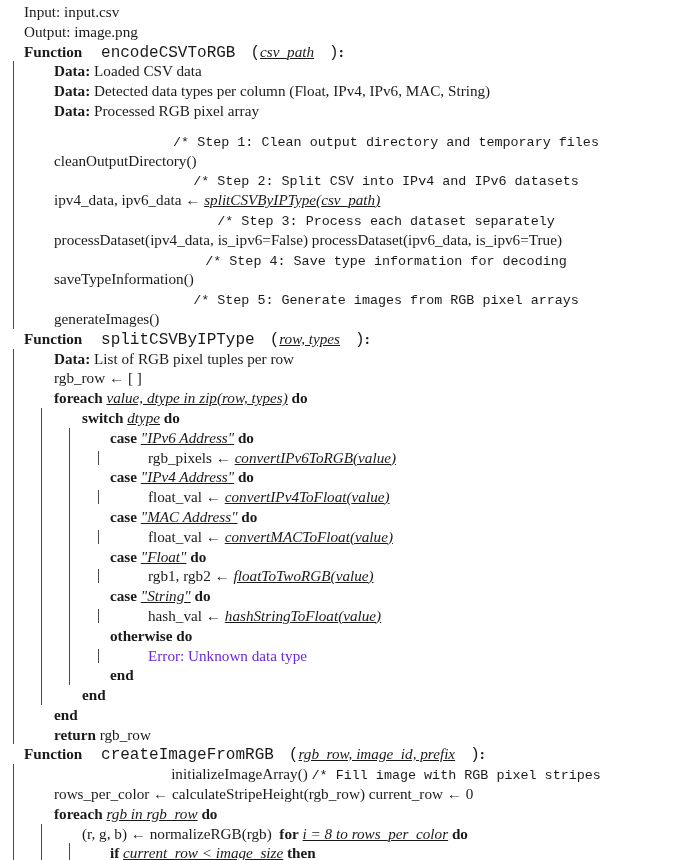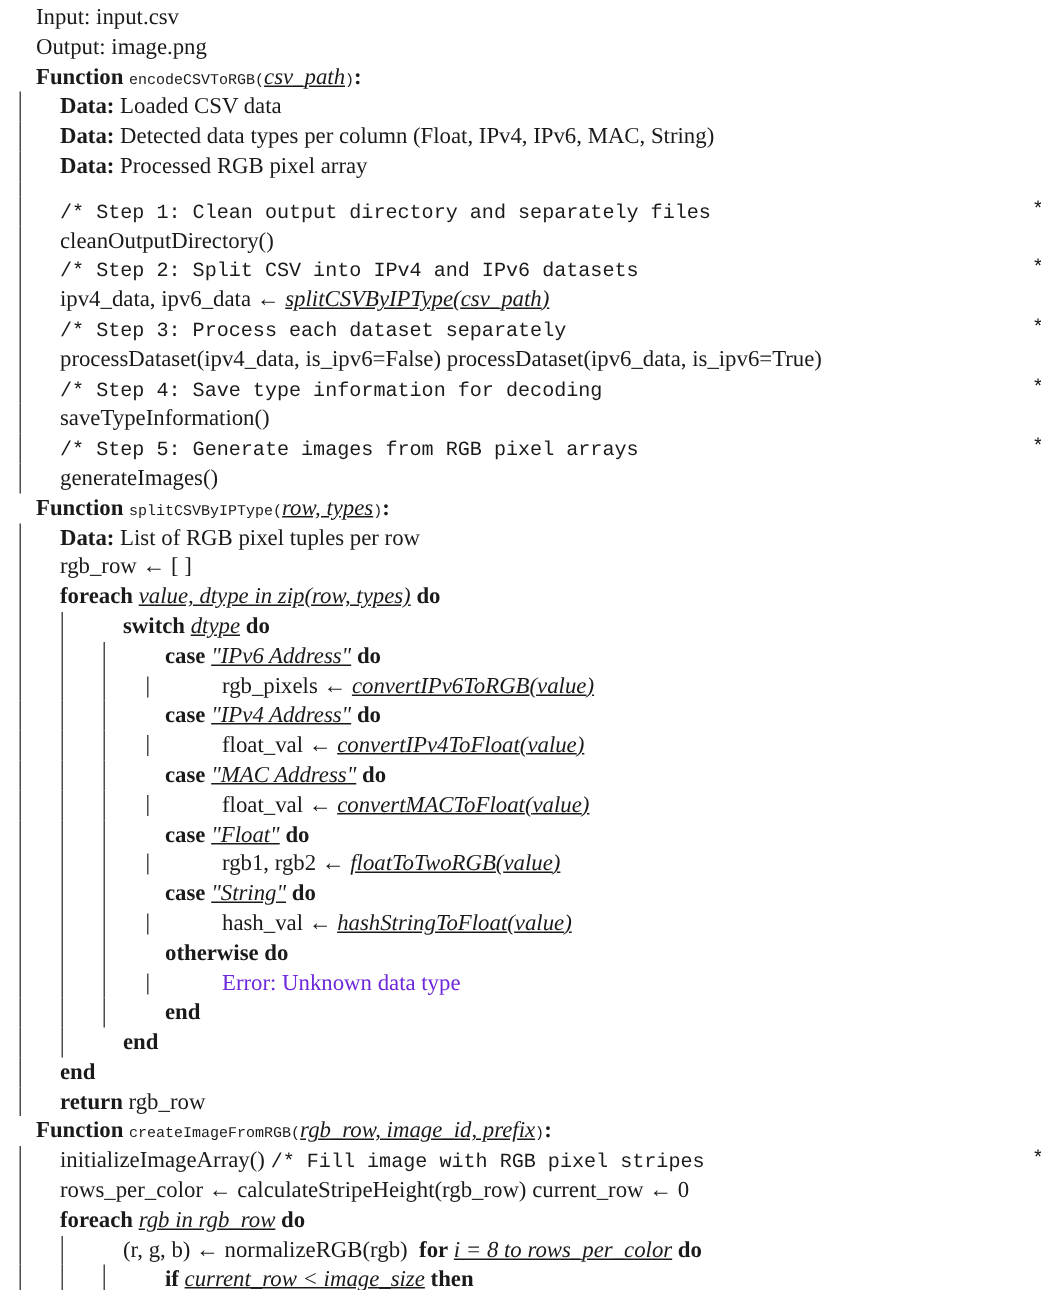--- a/index.html
+++ b/index.html
@@ -30,21 +30,21 @@
     box-sizing: border-box;
   }
   .ln .txt {
     position: relative;
     display: inline-block;
     vertical-align: top;
     padding-left: 24px;
   }
   
   .i0 .txt { margin-left: 0px; }
-  .i1 .txt { margin-left: 16px; }
+  .i1 .txt { margin-left: 30px; text-align: center; }
   .i2 .txt { margin-left: 58px; }
   .i3 .txt { margin-left: 86px; }
   .i4 .txt { margin-left: 114px; }
 
   
   .ln .g {
     position: absolute;
     top: 0;
     height: 19.8px;
     width: 1px;
@@ -60,22 +60,23 @@
     top: 3px;
     height: 14px;
     width: 1px;
     background: #4c4c4c;
   }
 
   b, .kw { font-weight: bold; }
   .it, i { font-style: italic; text-decoration: underline; }
   .mono {
     font-family: "Liberation Mono", "DejaVu Sans Mono", monospace;
-    font-size: 10px;
+    font-size: 16px;
     letter-spacing: 0px;
+    margin-left: 15px;
   }
   .cmt {
     font-family: "Liberation Mono", "DejaVu Sans Mono", monospace;
     font-size: 13.4px;
   }
   .cmtline {
     display: block;
     position: relative;
   }
   .cmtline .ctext { display: inline-block; }
@@ -118,21 +119,21 @@
     <span class="txt"><b>Data:</b>
       <span>Processed RGB pixel array</span></span>
   </div>
 
   <div class="ln i1 blank">
       <span class="g g1" style="height:10px"></span>
     </div>
 
   <div class="ln i1"><span class="g g1"></span>
     <span class="txt cmtline" style="width:664px">
-      <span class="ctext cmt">/* Step 1:  Clean output directory and separately files</span>
+      <span class="ctext cmt">/* Step 1:  Clean output directory and temporary files</span>
       <span class="cend cmt">*/</span>
     </span>
   </div>
   <div class="ln i1"><span class="g g1"></span>
     <span class="txt">cleanOutputDirectory()</span>
   </div>
 
   <div class="ln i1"><span class="g g1"></span>
     <span class="txt cmtline" style="width:664px">
       <span class="ctext cmt">/* Step 2:  Split CSV into IPv4 and IPv6 datasets</span>

